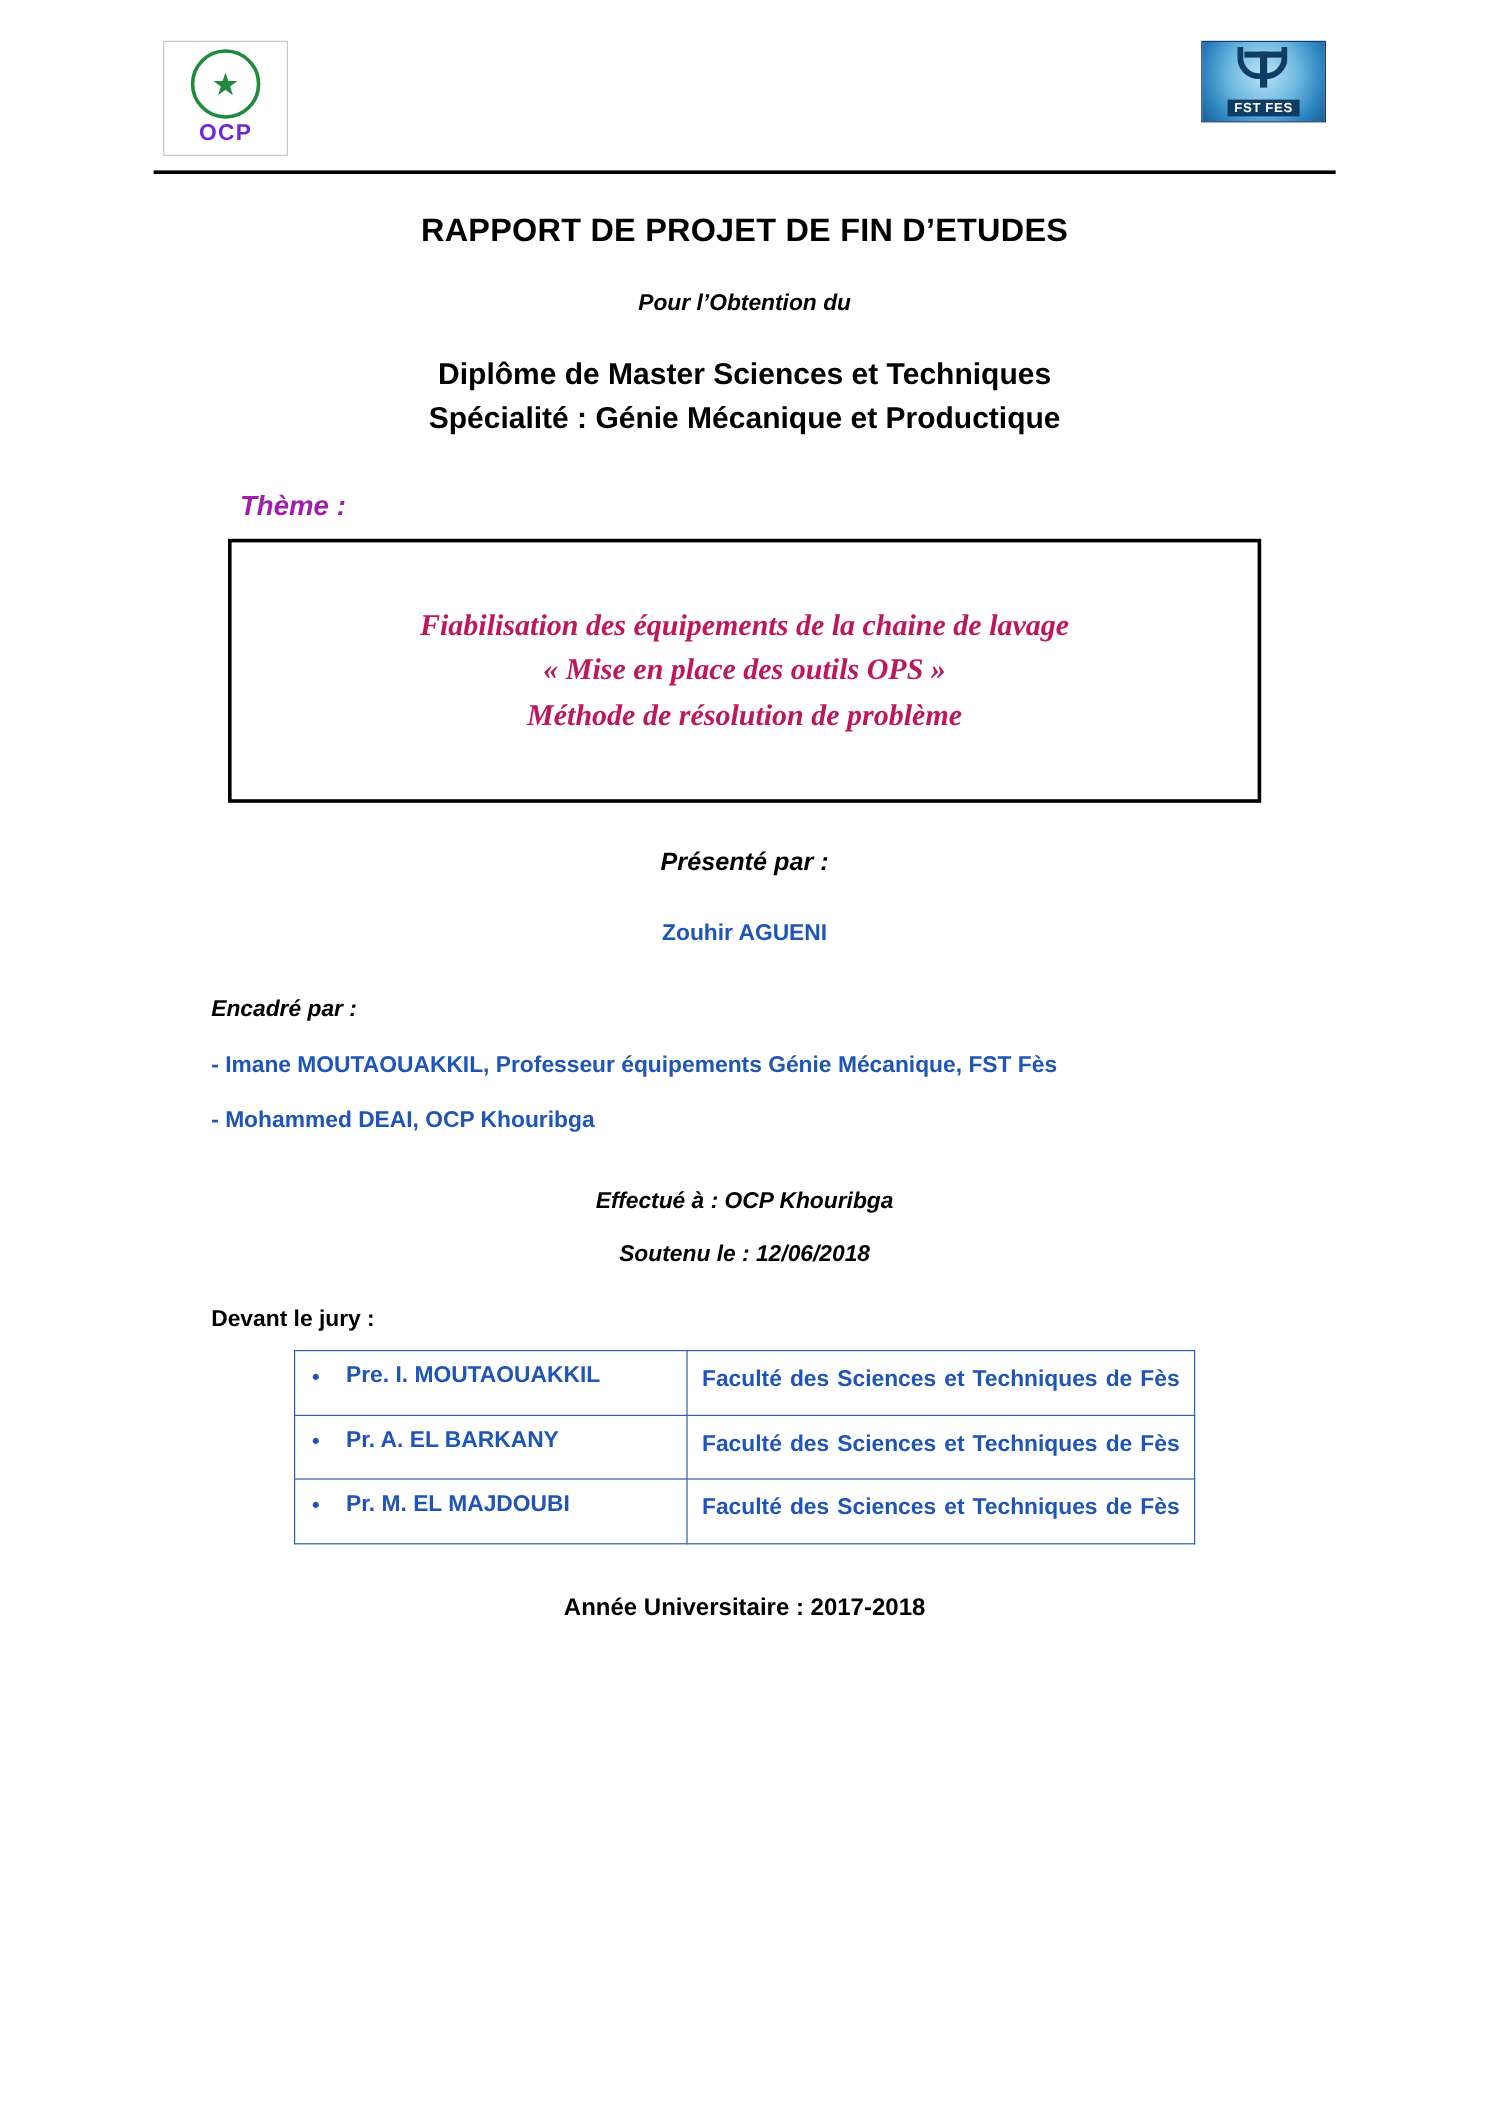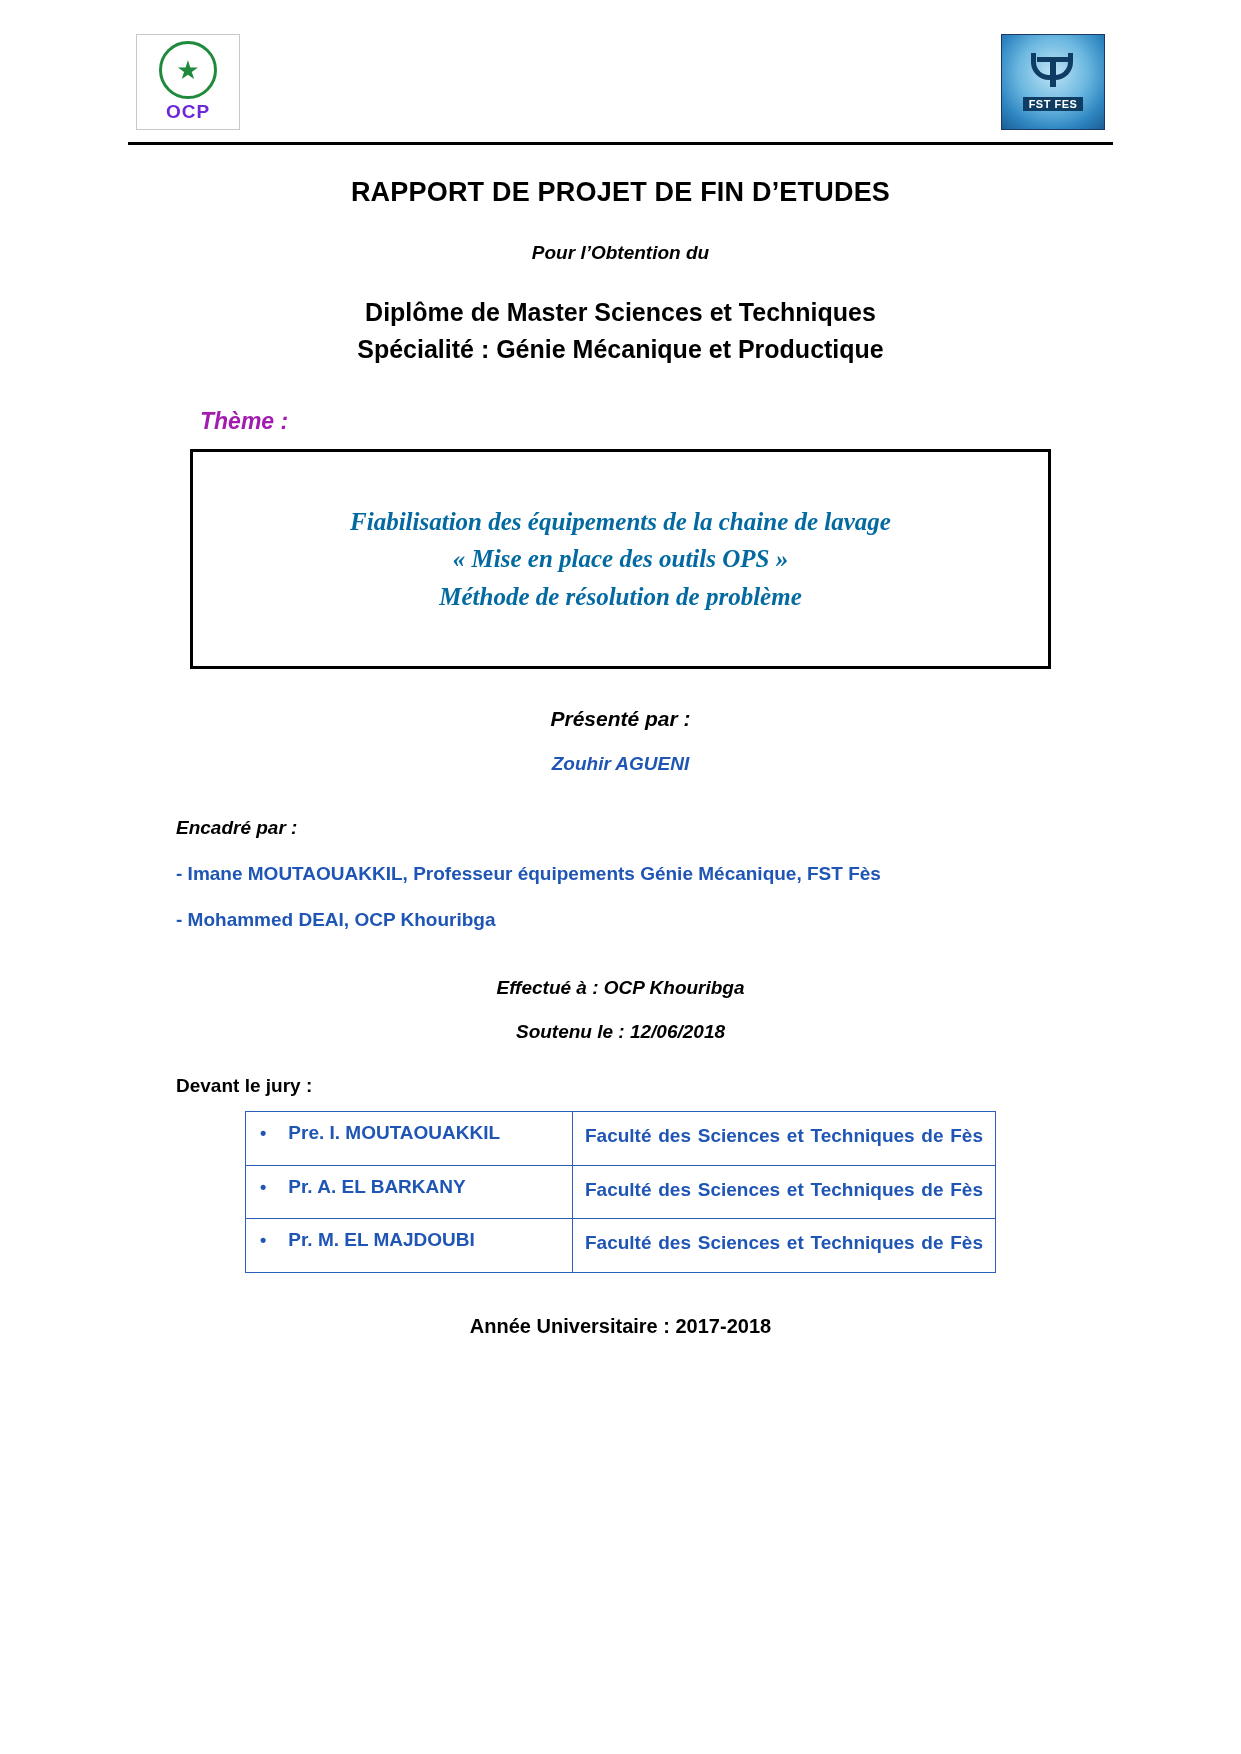--- a/index.html
+++ b/index.html
@@ -63,21 +63,21 @@
   }
   .ocp-text {
     color: #6d28d9;
     font-weight: bold;
     font-size: 19px;
     letter-spacing: 1px;
   }
   .logo-fst {
     right: 8px;
     width: 104px;
-    height: 96px;
+    height: 68px;
     border: 1px solid #1b3a6b;
     background: radial-gradient(circle at 50% 40%, #bfe3f5 0%, #6cb8e0 45%, #2e86c1 75%, #1b5e96 100%);
     display: flex;
     flex-direction: column;
     align-items: center;
     justify-content: center;
   }
   .fst-mark {
     width: 44px;
     height: 40px;
@@ -144,44 +144,43 @@
     border: 3px solid #000000;
     min-height: 220px;
     display: flex;
     flex-direction: column;
     align-items: center;
     justify-content: center;
     padding: 18px 20px;
     box-sizing: border-box;
   }
   .theme-line {
-    color: #0369a1;
+    color: #be185d;
     font-family: "Liberation Serif", serif;
     font-style: italic;
     font-weight: bold;
     font-size: 25px;
     line-height: 1.5;
     text-align: center;
   }
 
   
   .presented-label {
     text-align: center;
     font-size: 21px;
     font-weight: bold;
     font-style: italic;
     margin-top: 38px;
   }
   .presented-name {
     text-align: center;
     font-size: 19px;
     font-weight: bold;
-    font-style: italic;
     color: #1f55b5;
-    margin-top: 22px;
+    margin-top: 36px;
   }
 
   .supervised-label {
     font-size: 19px;
     font-weight: bold;
     font-style: italic;
     margin: 42px 0 0 176px;
   }
   .supervisor {
     font-size: 19px;

